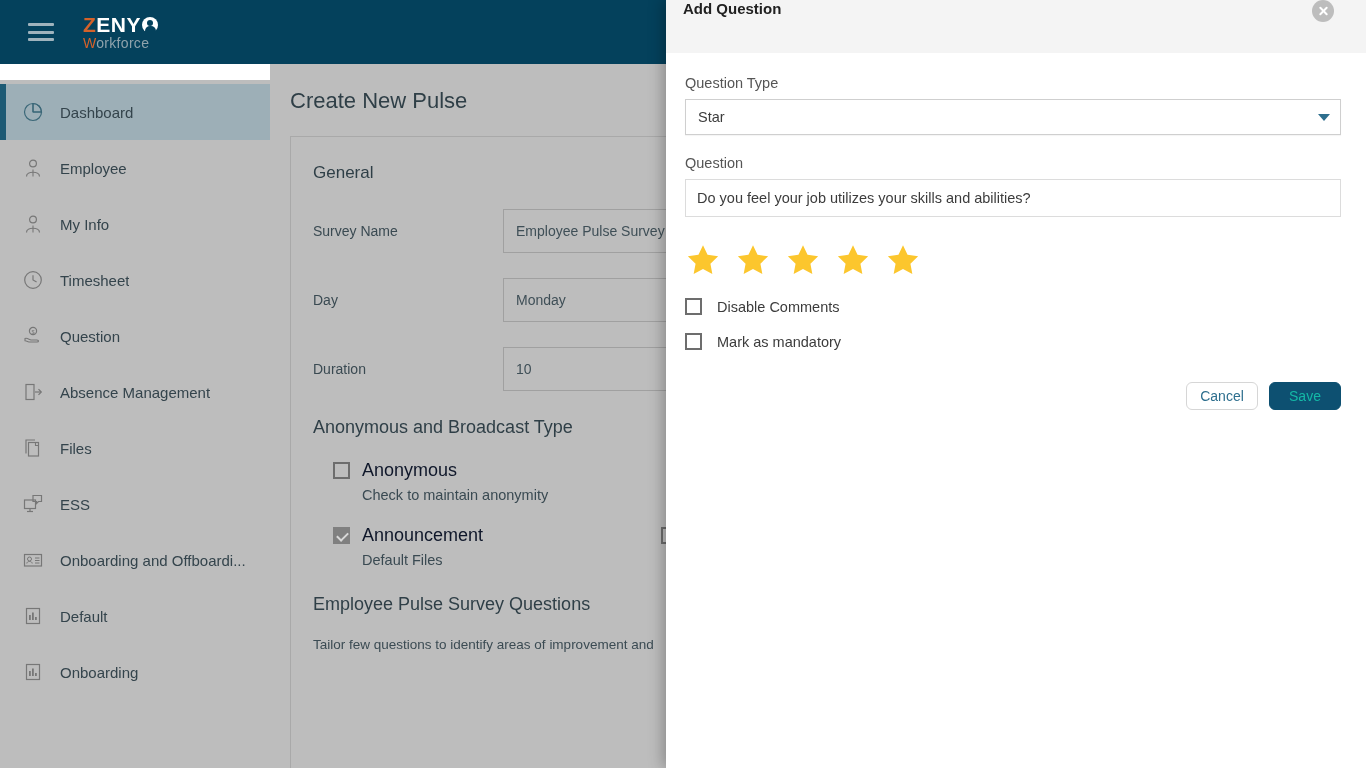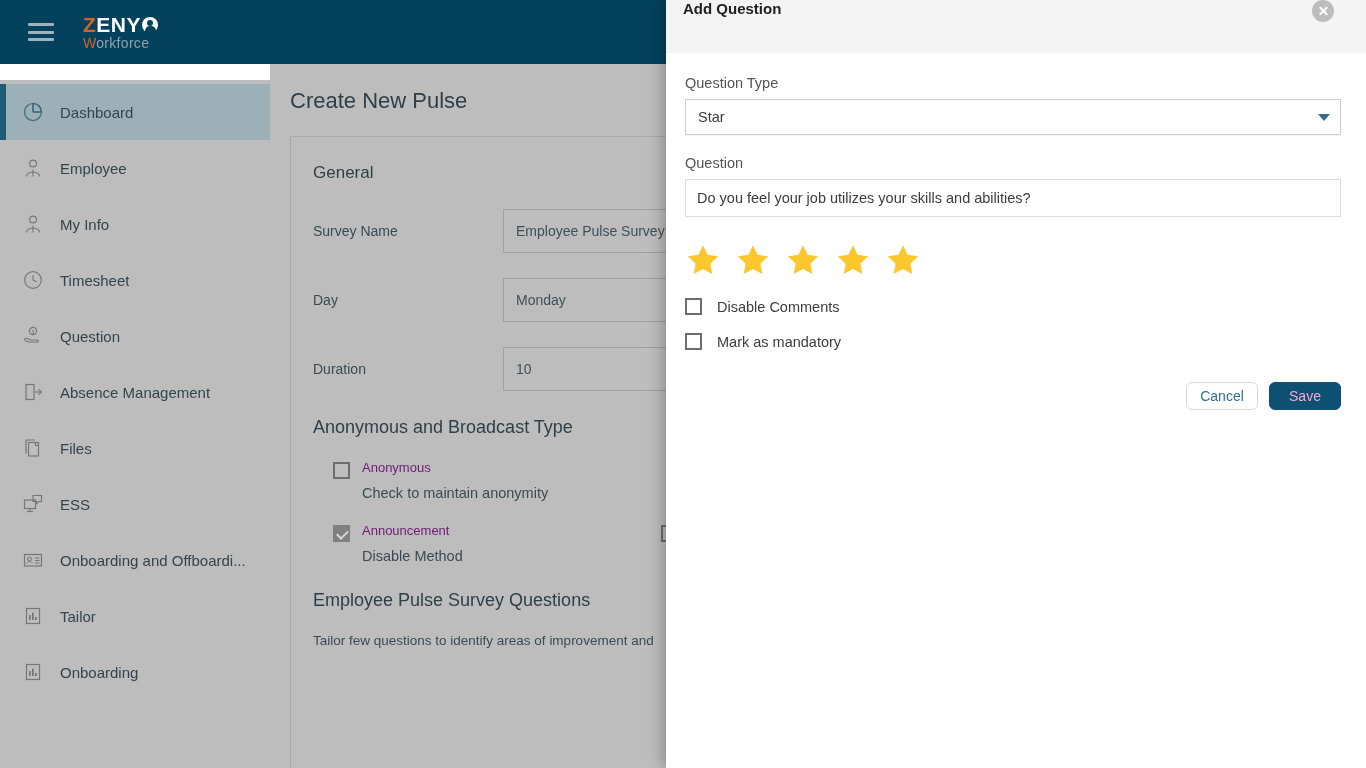--- a/index.html
+++ b/index.html
@@ -91,21 +91,21 @@
     width: 17px; height: 17px; border: 2px solid #6d6d6d;
     background: transparent; margin-right: 12px; flex: 0 0 17px;
     position: relative; margin-top: 2px;
   }
   .chkbox.checked { background: #808080; border-color: #808080; }
   .chkbox.checked::after {
     content: ""; position: absolute; left: 4px; top: 1px;
     width: 5px; height: 9px; border: solid #d8d8d8;
     border-width: 0 2px 2px 0; transform: rotate(45deg);
   }
-  .chk-text { font-size: 13px; color: #701a75; }
+  .chk-text { font-size: 18px; color: #0f172a; }
   .chk-sub { font-size: 14.5px; color: #3a4a52; margin: 6px 0 22px 29px; }
   .desc { font-size: 13.5px; color: #3b4b53; margin-top: 6px; }
 
   
   #dim {
     position: absolute; inset: 0; background: rgba(0,0,0,0.00);
     pointer-events: none;
   }
 
   
@@ -154,21 +154,21 @@
   .star { width: 34px; height: 33px; }
   .mchk-row { display: flex; align-items: center; margin-top: 18px; cursor: pointer; }
   .mchk {
     width: 17px; height: 17px; border: 2px solid #6d6d6d; background: #ffffff;
     margin-right: 15px; flex: 0 0 17px;
   }
   .mchk-label { font-size: 14.5px; color: #3c3c3c; }
   .actions { display: flex; justify-content: flex-end; gap: 11px; margin-top: 32px; }
   .btn { height: 28px; min-width: 72px; font-size: 14px; cursor: pointer; border-radius: 6px; padding: 0 8px; }
   .btn-cancel { background: #ffffff; border: 1px solid #d6d6d6; color: #2e6f8e; }
-  .btn-save { background: #0d5071; border: 1px solid #0d5071; color: #f9a8d4; }
+  .btn-save { background: #0d5071; border: 1px solid #0d5071; color: #14b8a6; }
 </style>
 </head>
 <body>
 
 <div id="root">
 
   <div id="app-layer">
 
     <div class="topbar">
       <div class="hamburger">
@@ -295,21 +295,21 @@
 
       <div class="nav-item">
         <span class="nav-icon">
           <svg width="20" height="20" viewBox="0 0 20 20">
               <rect x="3.5" y="2.5" width="13" height="15" fill="none" stroke="#6b6b6b" stroke-width="1.2"></rect>
               <rect x="6" y="9" width="1.8" height="5" fill="#6b6b6b"></rect>
               <rect x="9" y="6.5" width="1.8" height="7.5" fill="#6b6b6b"></rect>
               <rect x="12" y="11" width="1.8" height="3" fill="#6b6b6b"></rect>
             </svg>
         </span>
-        <span class="nav-label">Tailor</span>
+        <span class="nav-label">Default</span>
       </div>
 
       <div class="nav-item">
         <span class="nav-icon">
           <svg width="20" height="20" viewBox="0 0 20 20">
               <rect x="3.5" y="2.5" width="13" height="15" fill="none" stroke="#6b6b6b" stroke-width="1.2"></rect>
               <rect x="6" y="9" width="1.8" height="5" fill="#6b6b6b"></rect>
               <rect x="9" y="6.5" width="1.8" height="7.5" fill="#6b6b6b"></rect>
               <rect x="12" y="11" width="1.8" height="3" fill="#6b6b6b"></rect>
             </svg>
@@ -348,21 +348,21 @@
             <span class="chk-text">Anonymous</span>
           </div>
           <div class="chk-sub">Check to maintain anonymity</div>
 
           <div style="display:flex;">
             <div class="chk-col">
               <div class="chk-row">
                 <span class="chkbox checked"></span>
                 <span class="chk-text">Announcement</span>
               </div>
-              <div class="chk-sub">Disable Method</div>
+              <div class="chk-sub">Default Files</div>
             </div>
             <div class="chk-col" style="margin-left:18px;">
               <div class="chk-row">
                 <span class="chkbox"></span>
                 <span class="chk-text">E</span>
               </div>
               <div class="chk-sub">C</div>
             </div>
           </div>
         </div>

